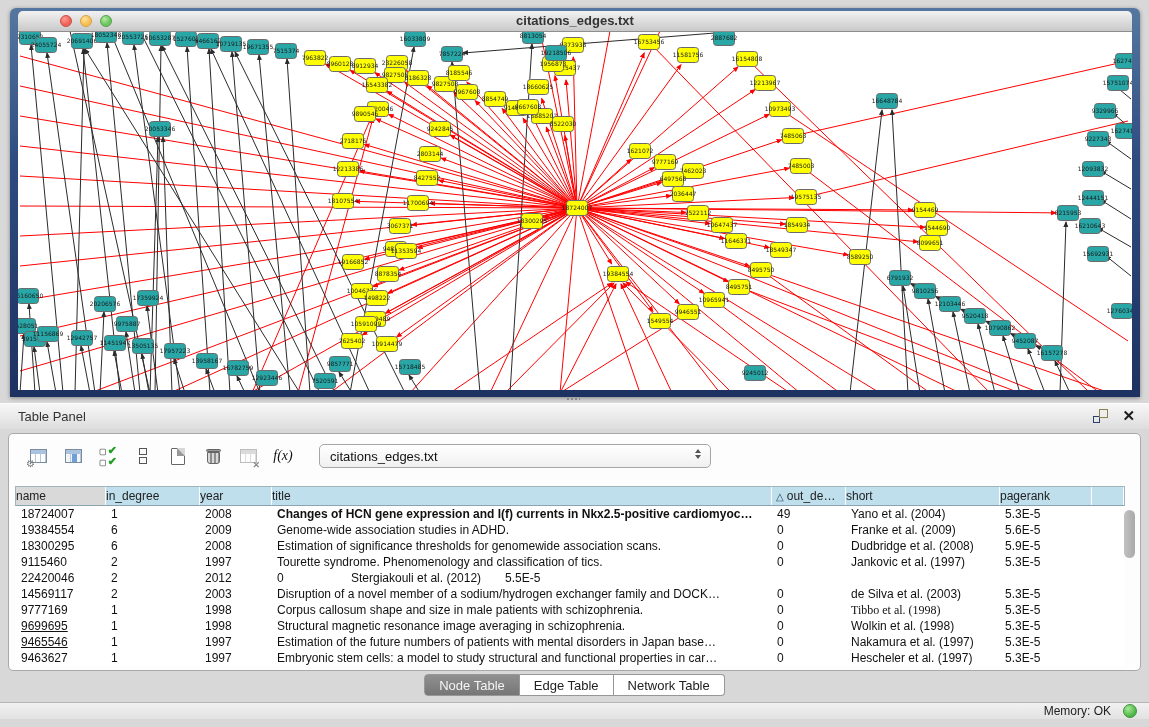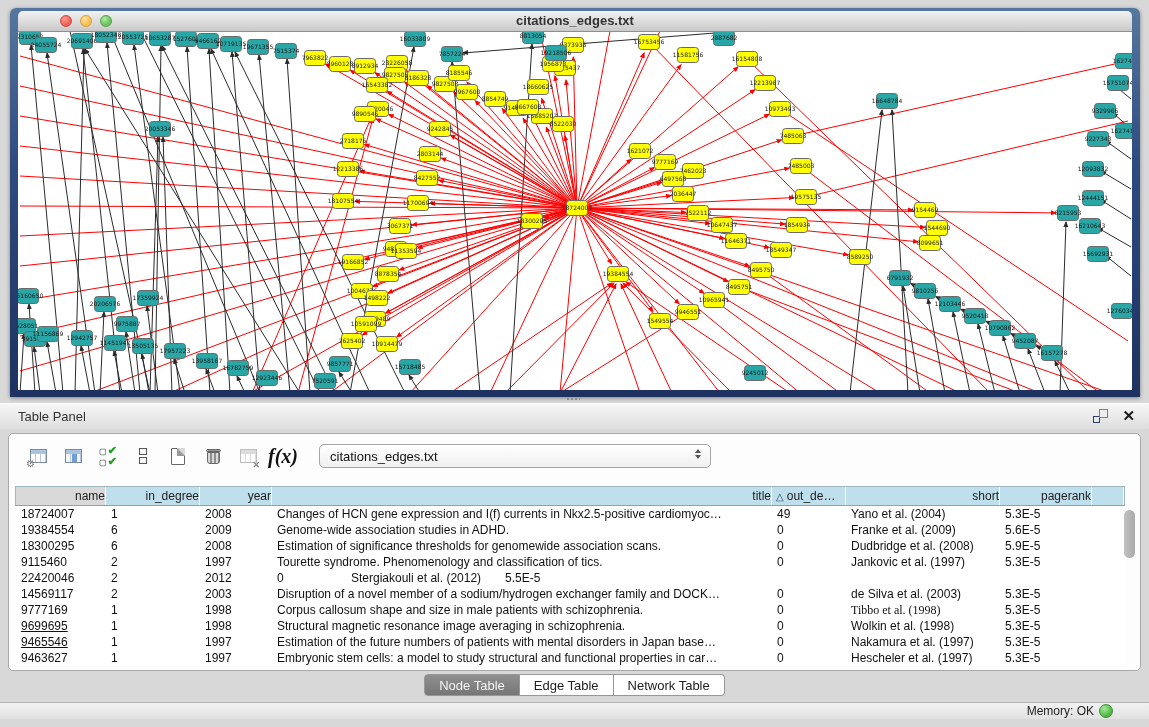--- a/index.html
+++ b/index.html
@@ -58,33 +58,33 @@
   .two-sq { display:flex; flex-direction:column; gap:2px; }
   .two-sq span { width:8px; height:7px; border:1.5px solid #555; display:block; background:#fafafa; }
   .doc { width:14px; height:17px; background:#fff; border:1px solid #666; position:relative; border-radius:1px; }
   .doc::before { content:""; position:absolute; right:-1px; top:-1px; border:4px solid #d8d8d8;
       border-left-color:#999; border-bottom-color:#999; }
   .trash { width:15px; height:17px; position:relative; }
   .trash .lid { position:absolute; top:1px; left:0; width:15px; height:3px; background:#9a9a9a; border-radius:2px; border:1px solid #666; }
   .trash .can { position:absolute; top:4px; left:1px; width:13px; height:12px; border:1px solid #666; border-radius:0 0 3px 3px;
       background:repeating-linear-gradient(90deg,#d9d9d9 0 2px,#8f8f8f 2px 4px); }
   .fx { font-family:"Liberation Serif", serif; font-size:14px; color:#111; }
-  .fx i { font-size:20px;font-weight:bold; }
+  .fx i { font-size:14px; }
   .combo { margin-left:14px; width:392px; height:24px; background:linear-gradient(#ffffff,#f0f0f0);
     border:1px solid #a6a6a6; border-radius:5px; display:flex; align-items:center; padding:0 10px;
     font-size:13px; color:#111; position:relative; }
   .combo-arrows { position:absolute; right:9px; top:4px; display:flex; flex-direction:column; gap:2px; }
   .combo-arrows i { width:0; height:0; border-left:3.5px solid transparent; border-right:3.5px solid transparent; display:block; }
   .combo-arrows .up { border-bottom:4px solid #555; }
   .combo-arrows .dn { border-top:4px solid #555; }
 
   .tbl { position:absolute; left:6px; top:52px; width:1110px; }
   .thead { display:flex; height:20px; border:1px solid #9fb6bf; border-bottom:1px solid #8aa5b0; }
   .th { background:#bfdfec; border-right:1px solid #fdfdfd; font-size:12px; color:#222;
-    text-align:right; line-height:19px; overflow:hidden; white-space:nowrap; }
+    text-align:left; line-height:19px; overflow:hidden; white-space:nowrap; }
   .th.first { background:#d9d9d9; }
   .th.sorted { text-align:left; padding-left:4px; }
   .th .tri { font-size:10px; color:#1c3d5c; margin-right:3px; }
   .tbody { background:#fff; }
   .tr { display:flex; height:16px; }
   .td { font-size:12px; color:#111; line-height:16px; white-space:nowrap; overflow:hidden;
     text-overflow:ellipsis; padding-left:6px; }
   .vscroll { position:absolute; right:4px; top:74px; width:13px; height:160px; }
   .vscroll .thumb { width:11px; height:48px; margin:2px auto 0; background:linear-gradient(90deg,#c2c2c2,#a9a9a9); border-radius:6px; }
 
@@ -92,21 +92,21 @@
   .tabs { position:absolute; left:0; top:674px; width:1149px; display:flex; justify-content:center; }
   .tab { height:22px; font-size:13px; padding:0 14px; line-height:21px; background:#fff; color:#222;
     border:1px solid #979797; border-left:none; }
   .tab:first-child { border-left:1px solid #979797; border-radius:4px 0 0 4px; }
   .tab:last-child { border-radius:0 4px 4px 0; }
   .tab.active { background:linear-gradient(#909090,#767676); color:#f4f4f4; }
 
   
   #statusbar { position:absolute; left:0; top:702px; width:1149px; height:17px;
     background:linear-gradient(#f1f1f1,#e2e2e2); border-top:1px solid #b5b5b5;
-    display:flex; align-items:center; justify-content:flex-end; padding-right:36px; gap:5px; }
+    display:flex; align-items:center; justify-content:flex-end; padding-right:12px; gap:12px; }
   #statusbar .mem { font-size:12px; color:#222; }
   .memdot { width:14px; height:14px; border-radius:50%; border:1px solid #3e8f3a;
     background:radial-gradient(circle at 35% 30%, #a8e89a, #49b541 70%); }
 </style>
 </head>
 <body>
 
 <div id="net-frame">
   <div class="titlebar">
     <div class="lights">
@@ -870,21 +870,21 @@
         <div class="th sorted" style="width: 74px;"><span class="tri">△</span>out_de…</div>
         <div class="th" style="width: 154px;">short</div>
         <div class="th" style="width: 92px;">pagerank</div>
         <div class="th" style="flex: 1 1 0%;"></div>
       </div>
     <div class="tbody" id="tbody">
         <div class="tr">
           <div class="td" style="width: 90px;">18724007</div>
           <div class="td" style="width: 94px;">1</div>
           <div class="td" style="width: 72px;">2008</div>
-          <div class="td" style="width: 500px;">Changes of HCN gene expression and I(f) currents in Nkx2.5-positive cardiomyoc…</div>
+          <div class="td" style="width: 500px; font-weight: bold;">Changes of HCN gene expression and I(f) currents in Nkx2.5-positive cardiomyoc…</div>
           <div class="td" style="width: 74px;">49</div>
           <div class="td" style="width: 154px;">Yano et al. (2004)</div>
           <div class="td" style="width: 92px;">5.3E-5</div>
         </div>
         <div class="tr">
           <div class="td" style="width: 90px;">19384554</div>
           <div class="td" style="width: 94px;">6</div>
           <div class="td" style="width: 72px;">2009</div>
           <div class="td" style="width: 500px;">Genome-wide association studies in ADHD.</div>
           <div class="td" style="width: 74px;">0</div>

